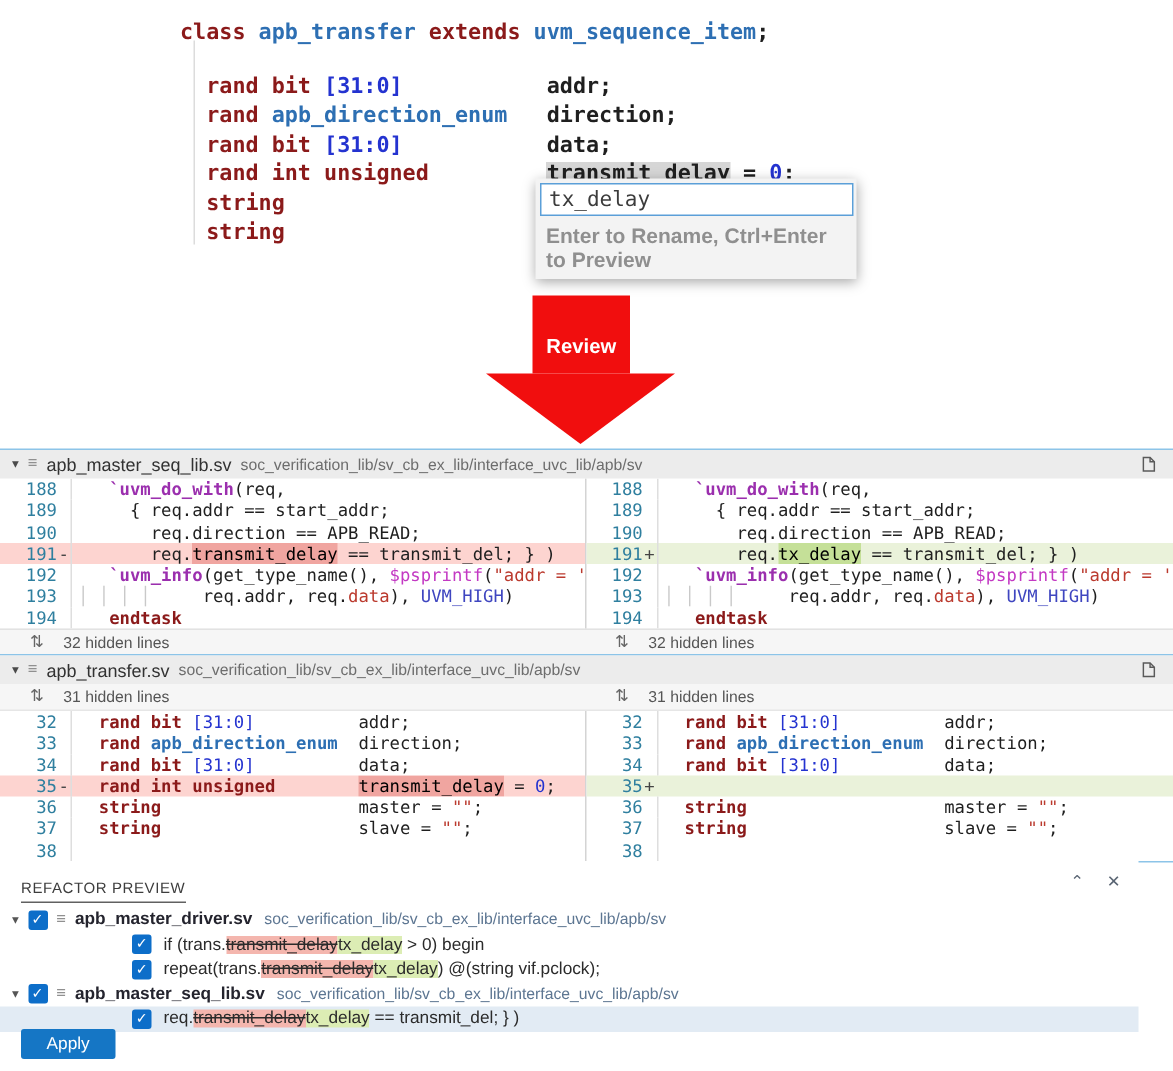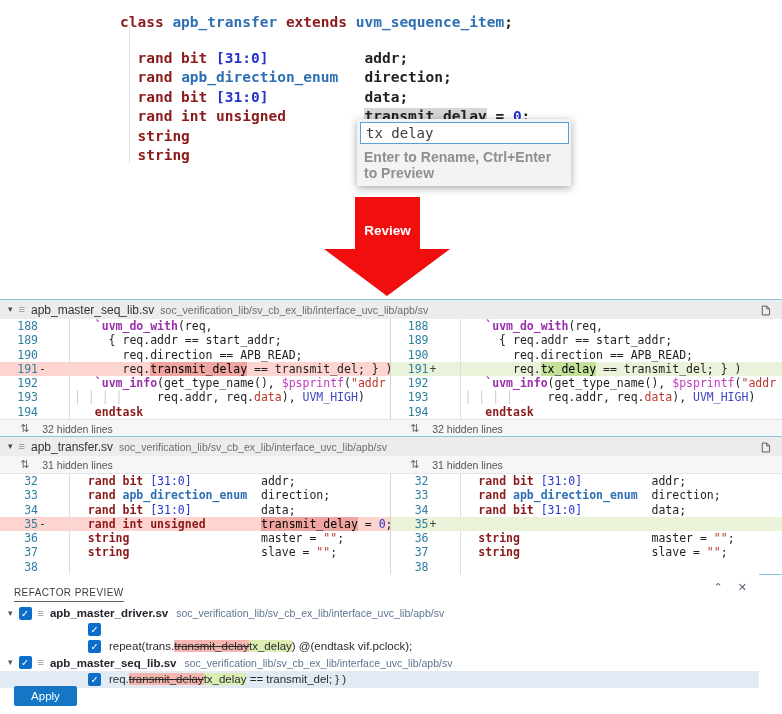--- a/index.html
+++ b/index.html
@@ -53,21 +53,21 @@
   .fname{color:#323232;font-size:12px;}
   .fpath{color:#6d6d6d;font-size:10.5px;}
   .goto{position:absolute;right:10px;top:3px;cursor:pointer;}
   .dbody{display:flex;background:#fff;}
   .pane{width:390px;overflow:hidden;}
   .pane.right{width:392px;border-left:1px solid #d4d4d4;}
   .drow{display:flex;height:14.3px;font-family:"DejaVu Sans Mono",monospace;
         font-size:11.5px;line-height:14.3px;}
   .lnum{width:38px;text-align:right;color:#2f7f9f;flex:none;}
   .lsign{width:9px;text-align:center;color:#444;flex:none;}
-  .lcode{flex:1;white-space:pre;overflow:hidden;border-left:1px solid #dedede;padding-left:4px;margin-left:22px;}
+  .lcode{flex:1;white-space:pre;overflow:hidden;border-left:1px solid #dedede;padding-left:4px;}
   .drow.del{background:#fdd4d0;}
   .drow.add{background:#eaf2da;}
   .hbar{height:17px;background:#f6f6f6;border-top:1px solid #e2e2e2;display:flex;
         align-items:center;font-size:10.5px;color:#555;}
   #diff2 .hbar{border-top:none;border-bottom:1px solid #e6e6e6;}
   .hhalf{width:390px;display:flex;align-items:center;gap:13px;padding-left:20px;
         box-sizing:border-box;flex:none;}
   .hicon{color:#666;font-size:11px;line-height:1;}
 
   
@@ -324,24 +324,25 @@
     <div id="pvtree">
         <div class="pvrow pvfile">
           <span class="pvchev">▾</span>
           <span class="cbx">✓</span>
           <span class="ficon">≡</span>
           <span class="pvname">apb_master_driver.sv</span>
           <span class="pvpath">soc_verification_lib/sv_cb_ex_lib/interface_uvc_lib/apb/sv</span>
         </div>
         <div class="pvrow pvchange">
           <span class="cbx">✓</span>
+          <span><span>if (trans.</span><span class="pv-del">transmit_delay</span><span class="pv-add">tx_delay</span><span> &gt; 0) begin</span></span>
         </div>
         <div class="pvrow pvchange">
           <span class="cbx">✓</span>
-          <span><span>repeat(trans.</span><span class="pv-del">transmit_delay</span><span class="pv-add">tx_delay</span><span>) @(endtask vif.pclock);</span></span>
+          <span><span>repeat(trans.</span><span class="pv-del">transmit_delay</span><span class="pv-add">tx_delay</span><span>) @(string vif.pclock);</span></span>
         </div>
         <div class="pvrow pvfile">
           <span class="pvchev">▾</span>
           <span class="cbx">✓</span>
           <span class="ficon">≡</span>
           <span class="pvname">apb_master_seq_lib.sv</span>
           <span class="pvpath">soc_verification_lib/sv_cb_ex_lib/interface_uvc_lib/apb/sv</span>
         </div>
         <div class="pvrow pvchange sel">
           <span class="cbx">✓</span>

